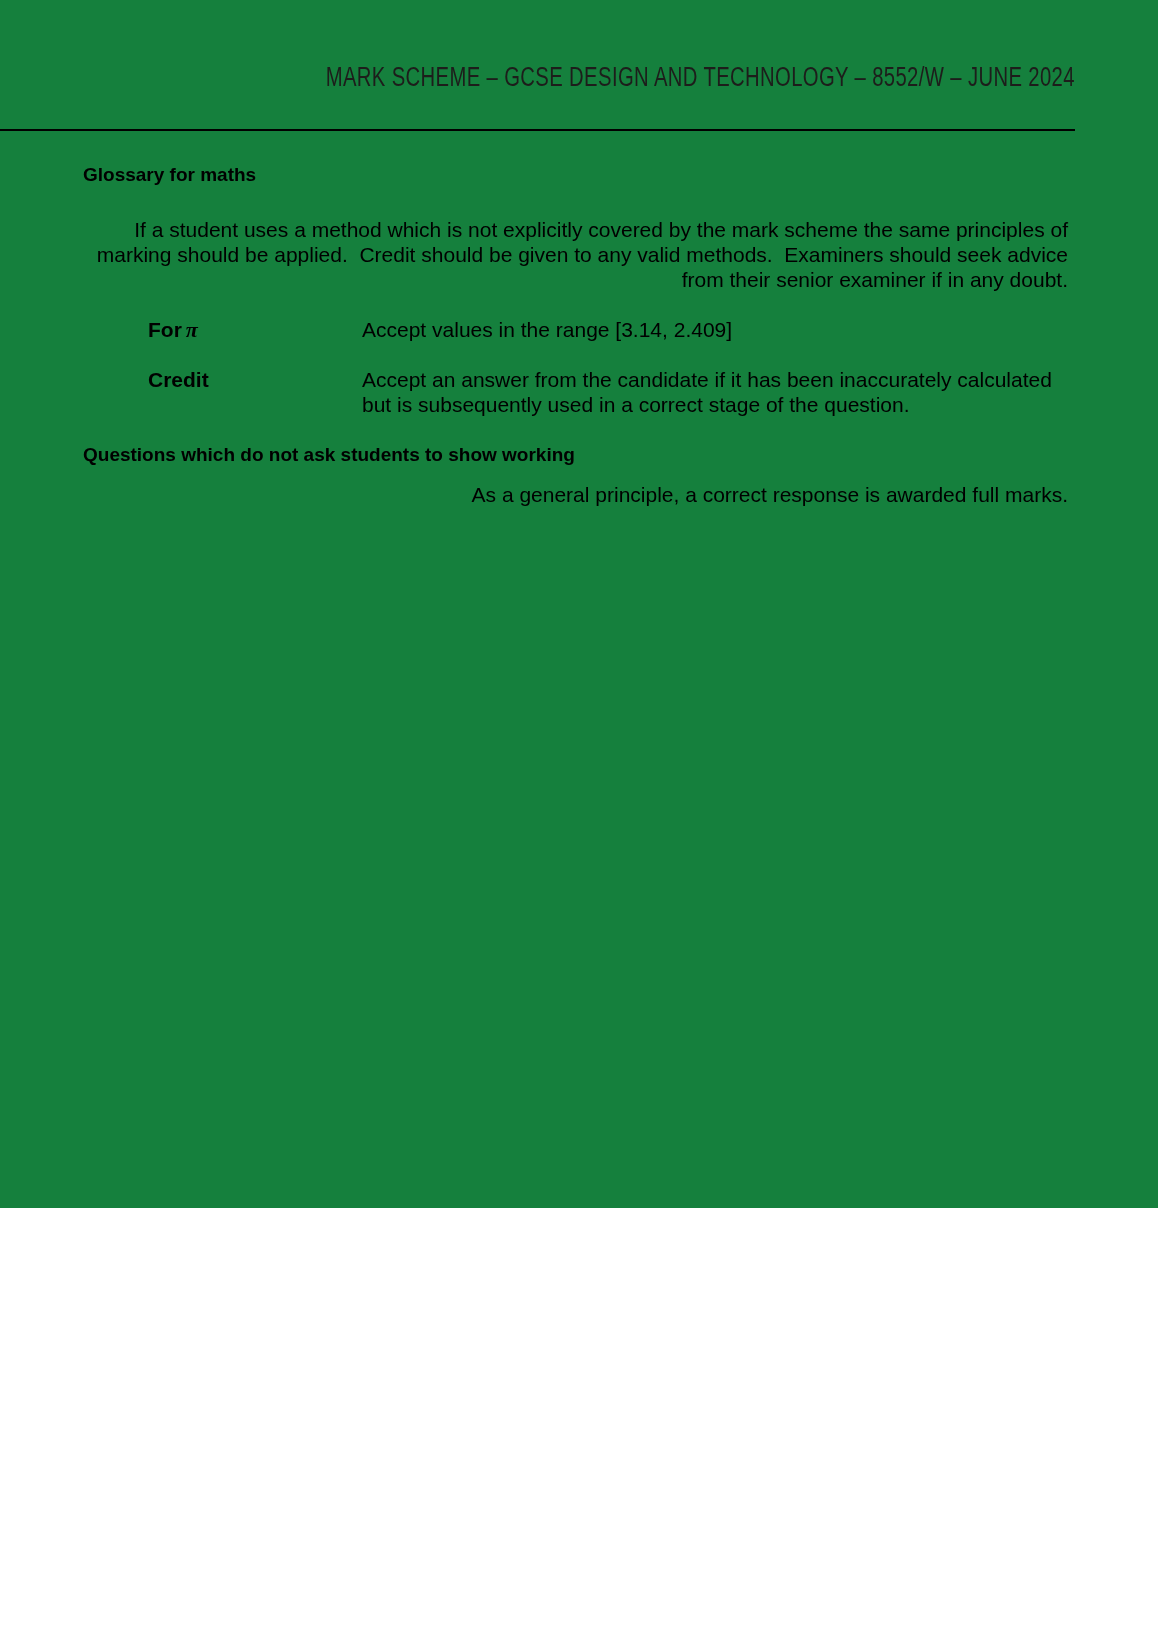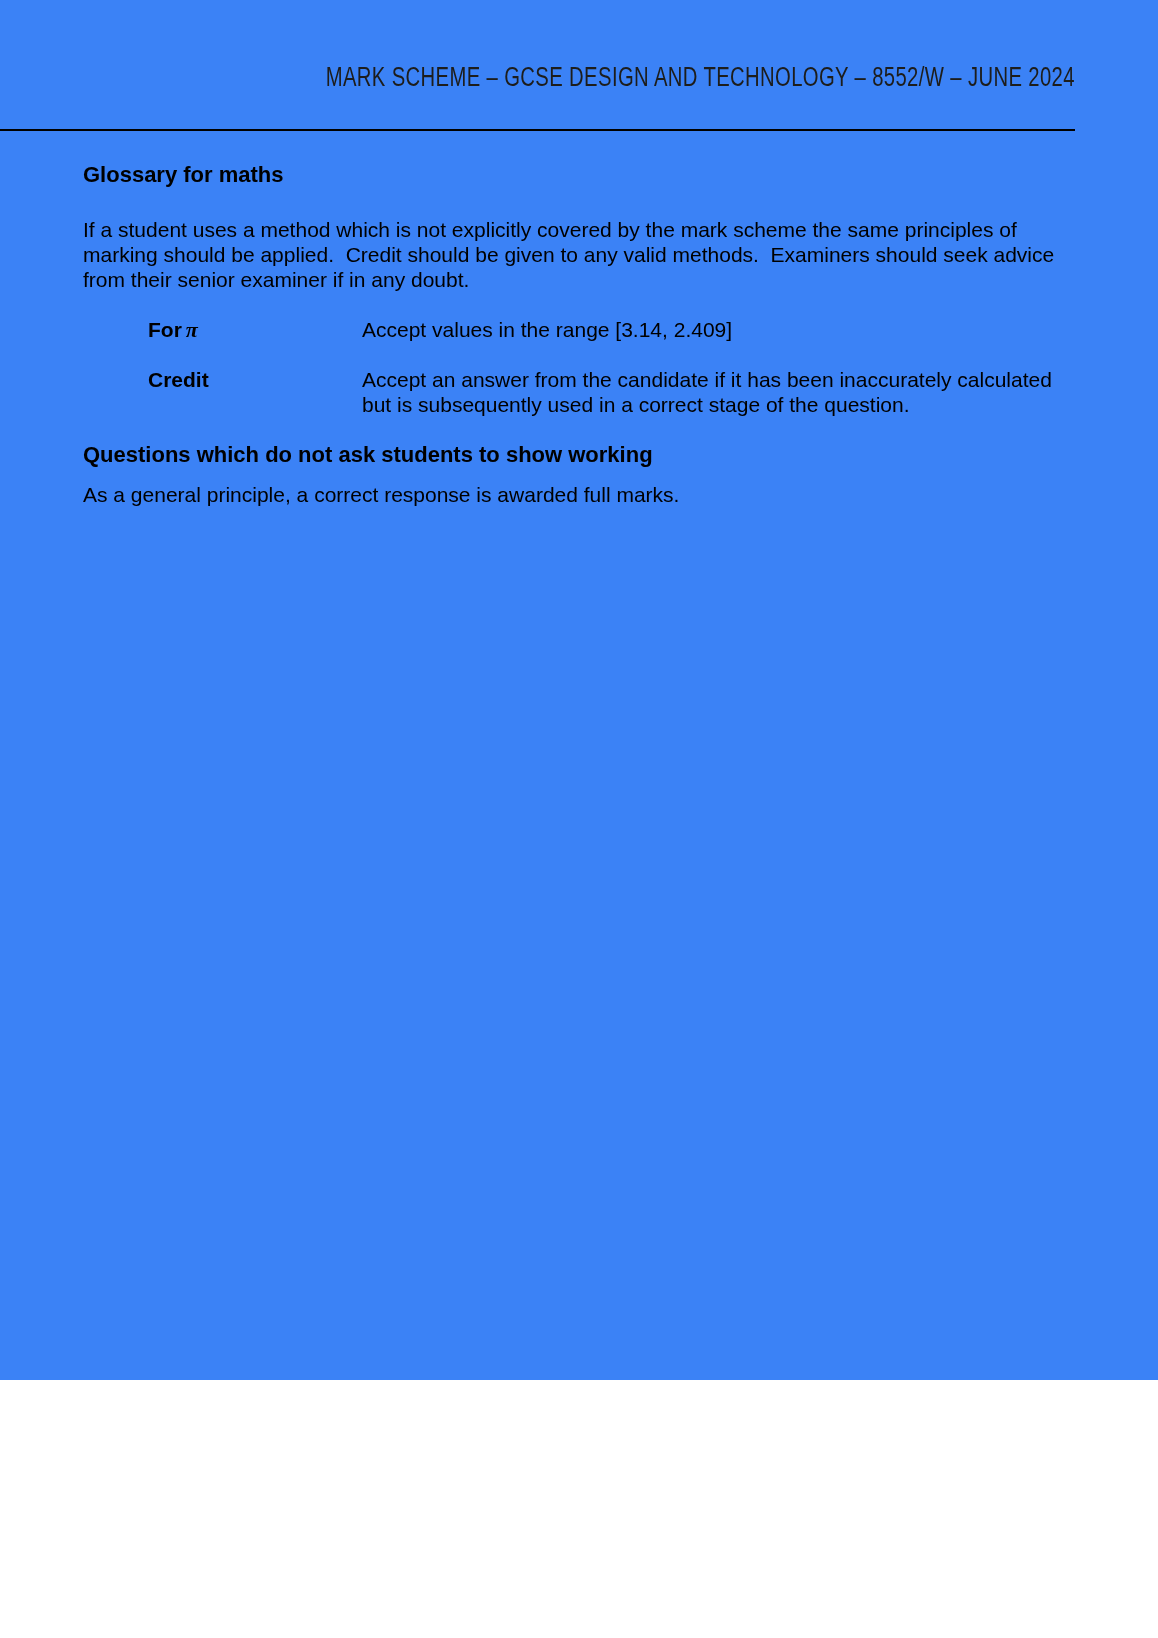--- a/index.html
+++ b/index.html
@@ -3,22 +3,22 @@
 <meta charset="utf-8">
 <style>
   html, body {
     margin: 0;
     padding: 0;
     background: #ffffff;
   }
   .page {
     position: relative;
     width: 1158px;
-    height: 1380px;
-    background: #3b82f6;
+    height: 1208px;
+    background: #15803d;
     font-family: "Liberation Sans", sans-serif;
     font-size: 21px;
     line-height: 25px;
     color: #000000;
     overflow: hidden;
   }
 
   
   .page-header {
     position: absolute;
@@ -50,29 +50,30 @@
   .rule-bottom { top: 1534px; }
 
   
   .content {
     position: absolute;
     top: 162px;
     left: 83px;
     width: 985px;
   }
   .heading {
-    font-size: 22px;
+    font-size: 19px;
     line-height: 25px;
     font-weight: bold;
     margin: 0 0 30px 0;
   }
   .heading.tight { margin-bottom: 15px; }
   .para {
     margin: 0 0 25px 0;
     white-space: pre-wrap;
+    text-align: right;
   }
   .para.last { margin-bottom: 0; }
 
   
   .def-row {
     display: flex;
     margin: 0 0 25px 0;
     align-items: flex-start;
   }
   .def-term {

